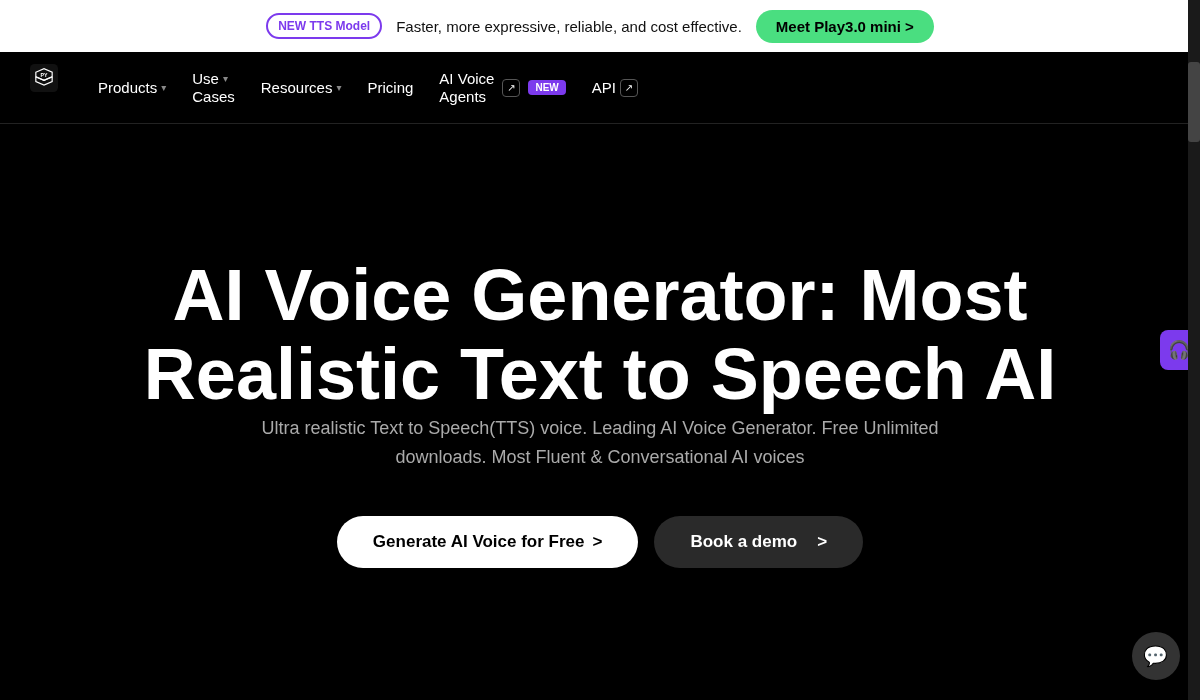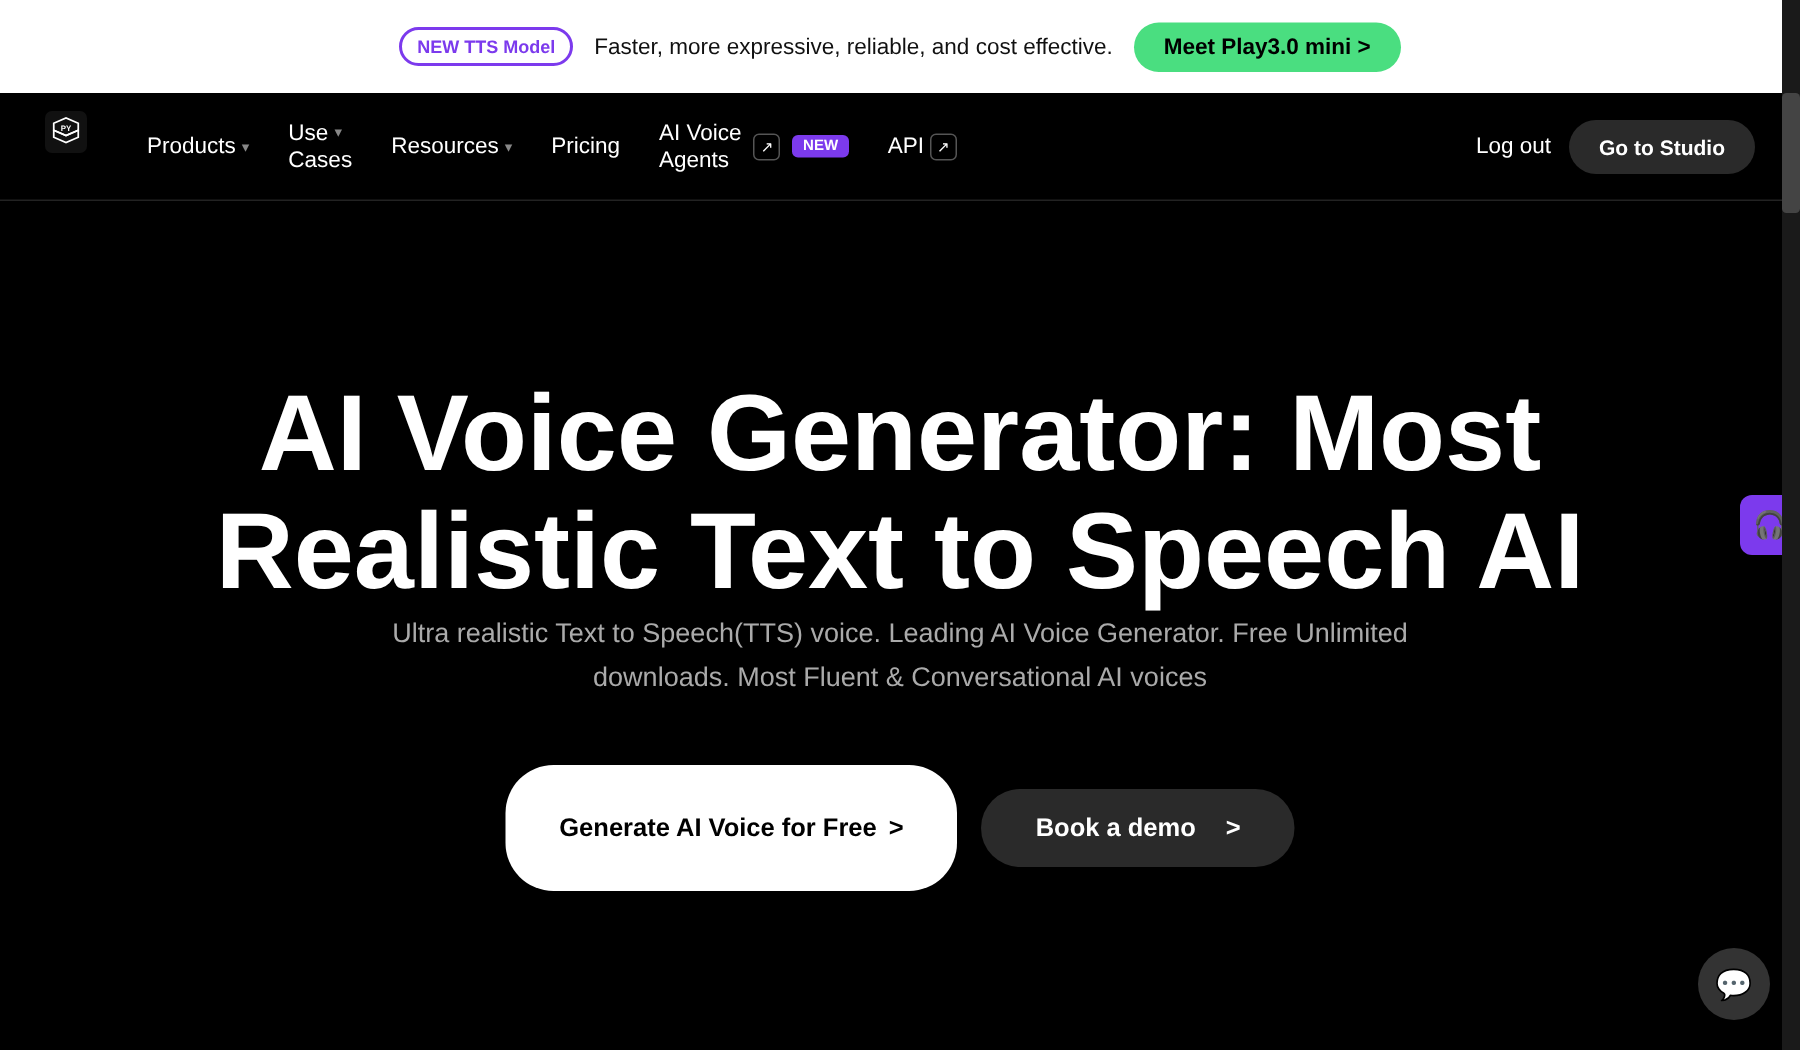--- a/index.html
+++ b/index.html
@@ -12,21 +12,21 @@
     }
 
     
     #announcement-bar {
       background: #fff;
       display: flex;
       align-items: center;
       justify-content: center;
       gap: 14px;
       padding: 10px 20px;
-      height: 62px;
+      height: 52px;
       position: relative;
     }
     .new-tts-badge {
       border: 2px solid #7c3aed;
       color: #7c3aed;
       font-size: 12px;
       font-weight: 700;
       padding: 4px 10px;
       border-radius: 20px;
       white-space: nowrap;
@@ -176,21 +176,21 @@
     .hero-buttons {
       display: flex;
       gap: 16px;
       align-items: center;
     }
     .btn-primary {
       background: #fff;
       color: #000;
       font-size: 17px;
       font-weight: 600;
-      padding: 32px 36px;
+      padding: 16px 36px;
       border-radius: 32px;
       border: none;
       cursor: pointer;
       display: flex;
       align-items: center;
       gap: 8px;
       justify-content: space-between;
     }
     .btn-secondary {
       background: #2a2a2a;
@@ -306,24 +306,20 @@
         <div class="ext-icon">↗</div>
         <span class="new-badge">NEW</span>
       </div>
     </div>
     <div class="nav-item">
       <span>API</span>
       <div class="ext-icon">↗</div>
     </div>
   </div>
 
-  <div class="nav-right">
-    <span class="logout-text">Log out</span>
-    <button class="go-to-studio-btn">Go to Studio</button>
-  </div>
 </nav>
 
 <section id="hero">
   <h1 class="hero-title">AI Voice Generator: Most Realistic Text to Speech AI</h1>
   <p class="hero-subtitle">Ultra realistic Text to Speech(TTS) voice. Leading AI Voice Generator. Free Unlimited downloads. Most Fluent &amp; Conversational AI voices</p>
   <div class="hero-buttons">
     <button class="btn-primary">
       <span>Generate AI Voice for Free</span>
       <span>&gt;</span>
     </button>

